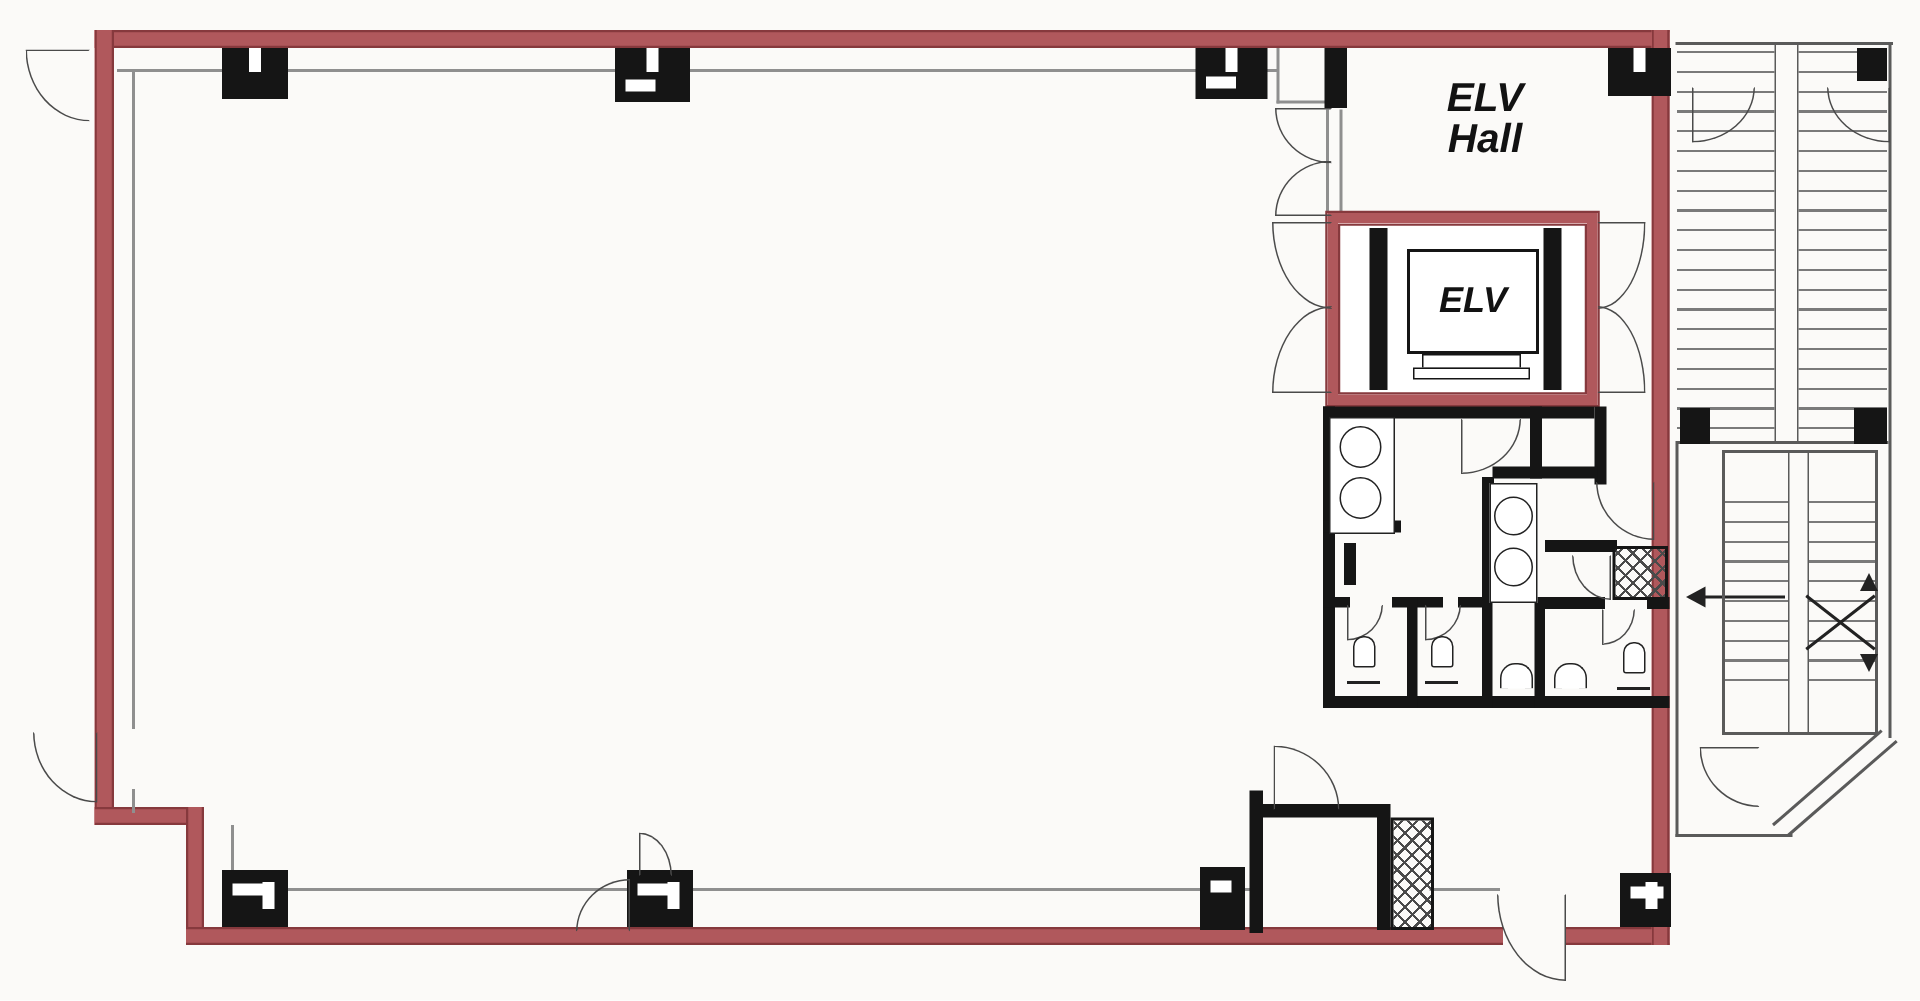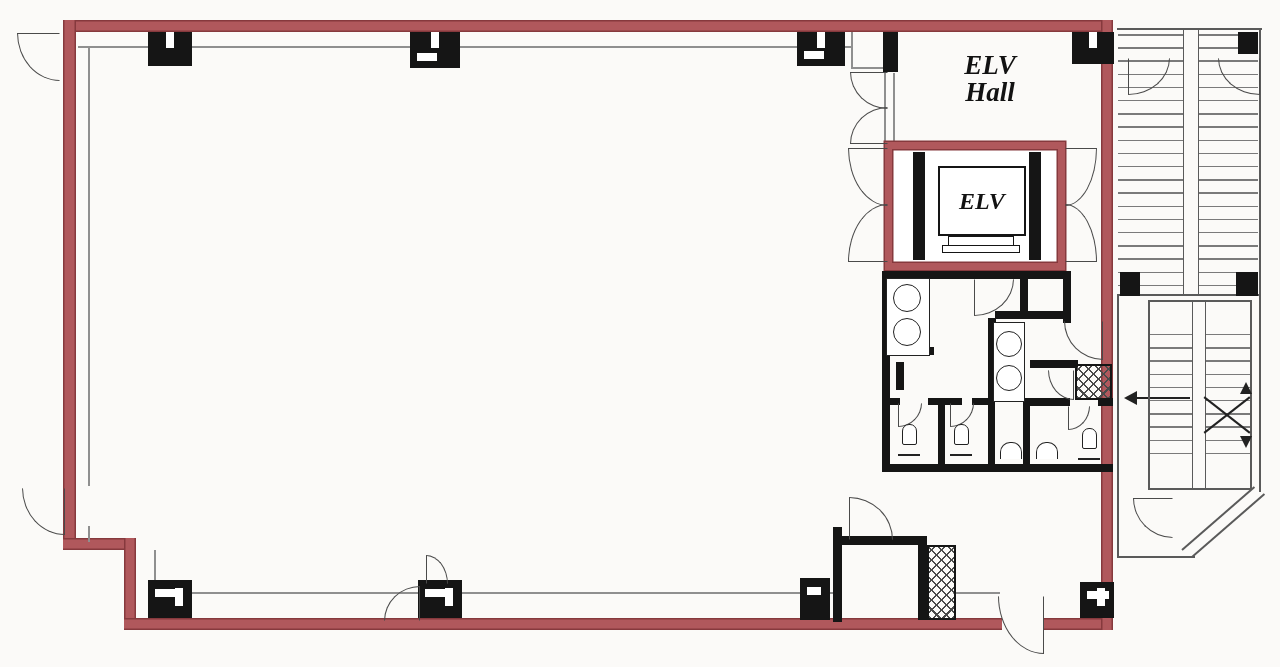--- a/index.html
+++ b/index.html
@@ -2,21 +2,21 @@
 <html style="--wall-red: #b0585c; --wall-red-edge: #86393d; --window-line: #8f8f8f; --wall-black: #151515; --door-line: #4a4a4a; --stair-line: #5a5a5a; --tread-line: #7a7a7a; --fixture-line: #222222; --text: #121212;"><head>
 <meta charset="utf-8">
 <style>
   :root{
     --bg:#fbfaf8; --wall-red:#b0585c; --wall-red-edge:#86393d; --window-line:#8f8f8f;
     --wall-black:#151515; --door-line:#4a4a4a; --stair-line:#5a5a5a; --tread-line:#7a7a7a;
     --fixture-line:#222222; --text:#121212;
   }
   html,body{margin:0;padding:0;background:#fff;}
   .canvas{position:relative;width:1280px;height:667px;background:var(--bg);overflow:hidden;
-          font-family:Liberation Serif, serif;}
+          font-family:Liberation Sans, sans-serif;}
   
   .rw-h{position:absolute;background:var(--wall-red);
         box-shadow:inset 0 1.5px 0 var(--wall-red-edge), inset 0 -1.5px 0 var(--wall-red-edge);}
   .rw-v{position:absolute;background:var(--wall-red);
         box-shadow:inset 1.5px 0 0 var(--wall-red-edge), inset -1.5px 0 0 var(--wall-red-edge);}
   .shaft{position:absolute;border:7px solid var(--wall-red);background:#fff;
          box-shadow:0 0 0 1.5px var(--wall-red-edge), inset 0 0 0 1.5px var(--wall-red-edge);}
   
   .gl{position:absolute;background:var(--window-line);}
   

